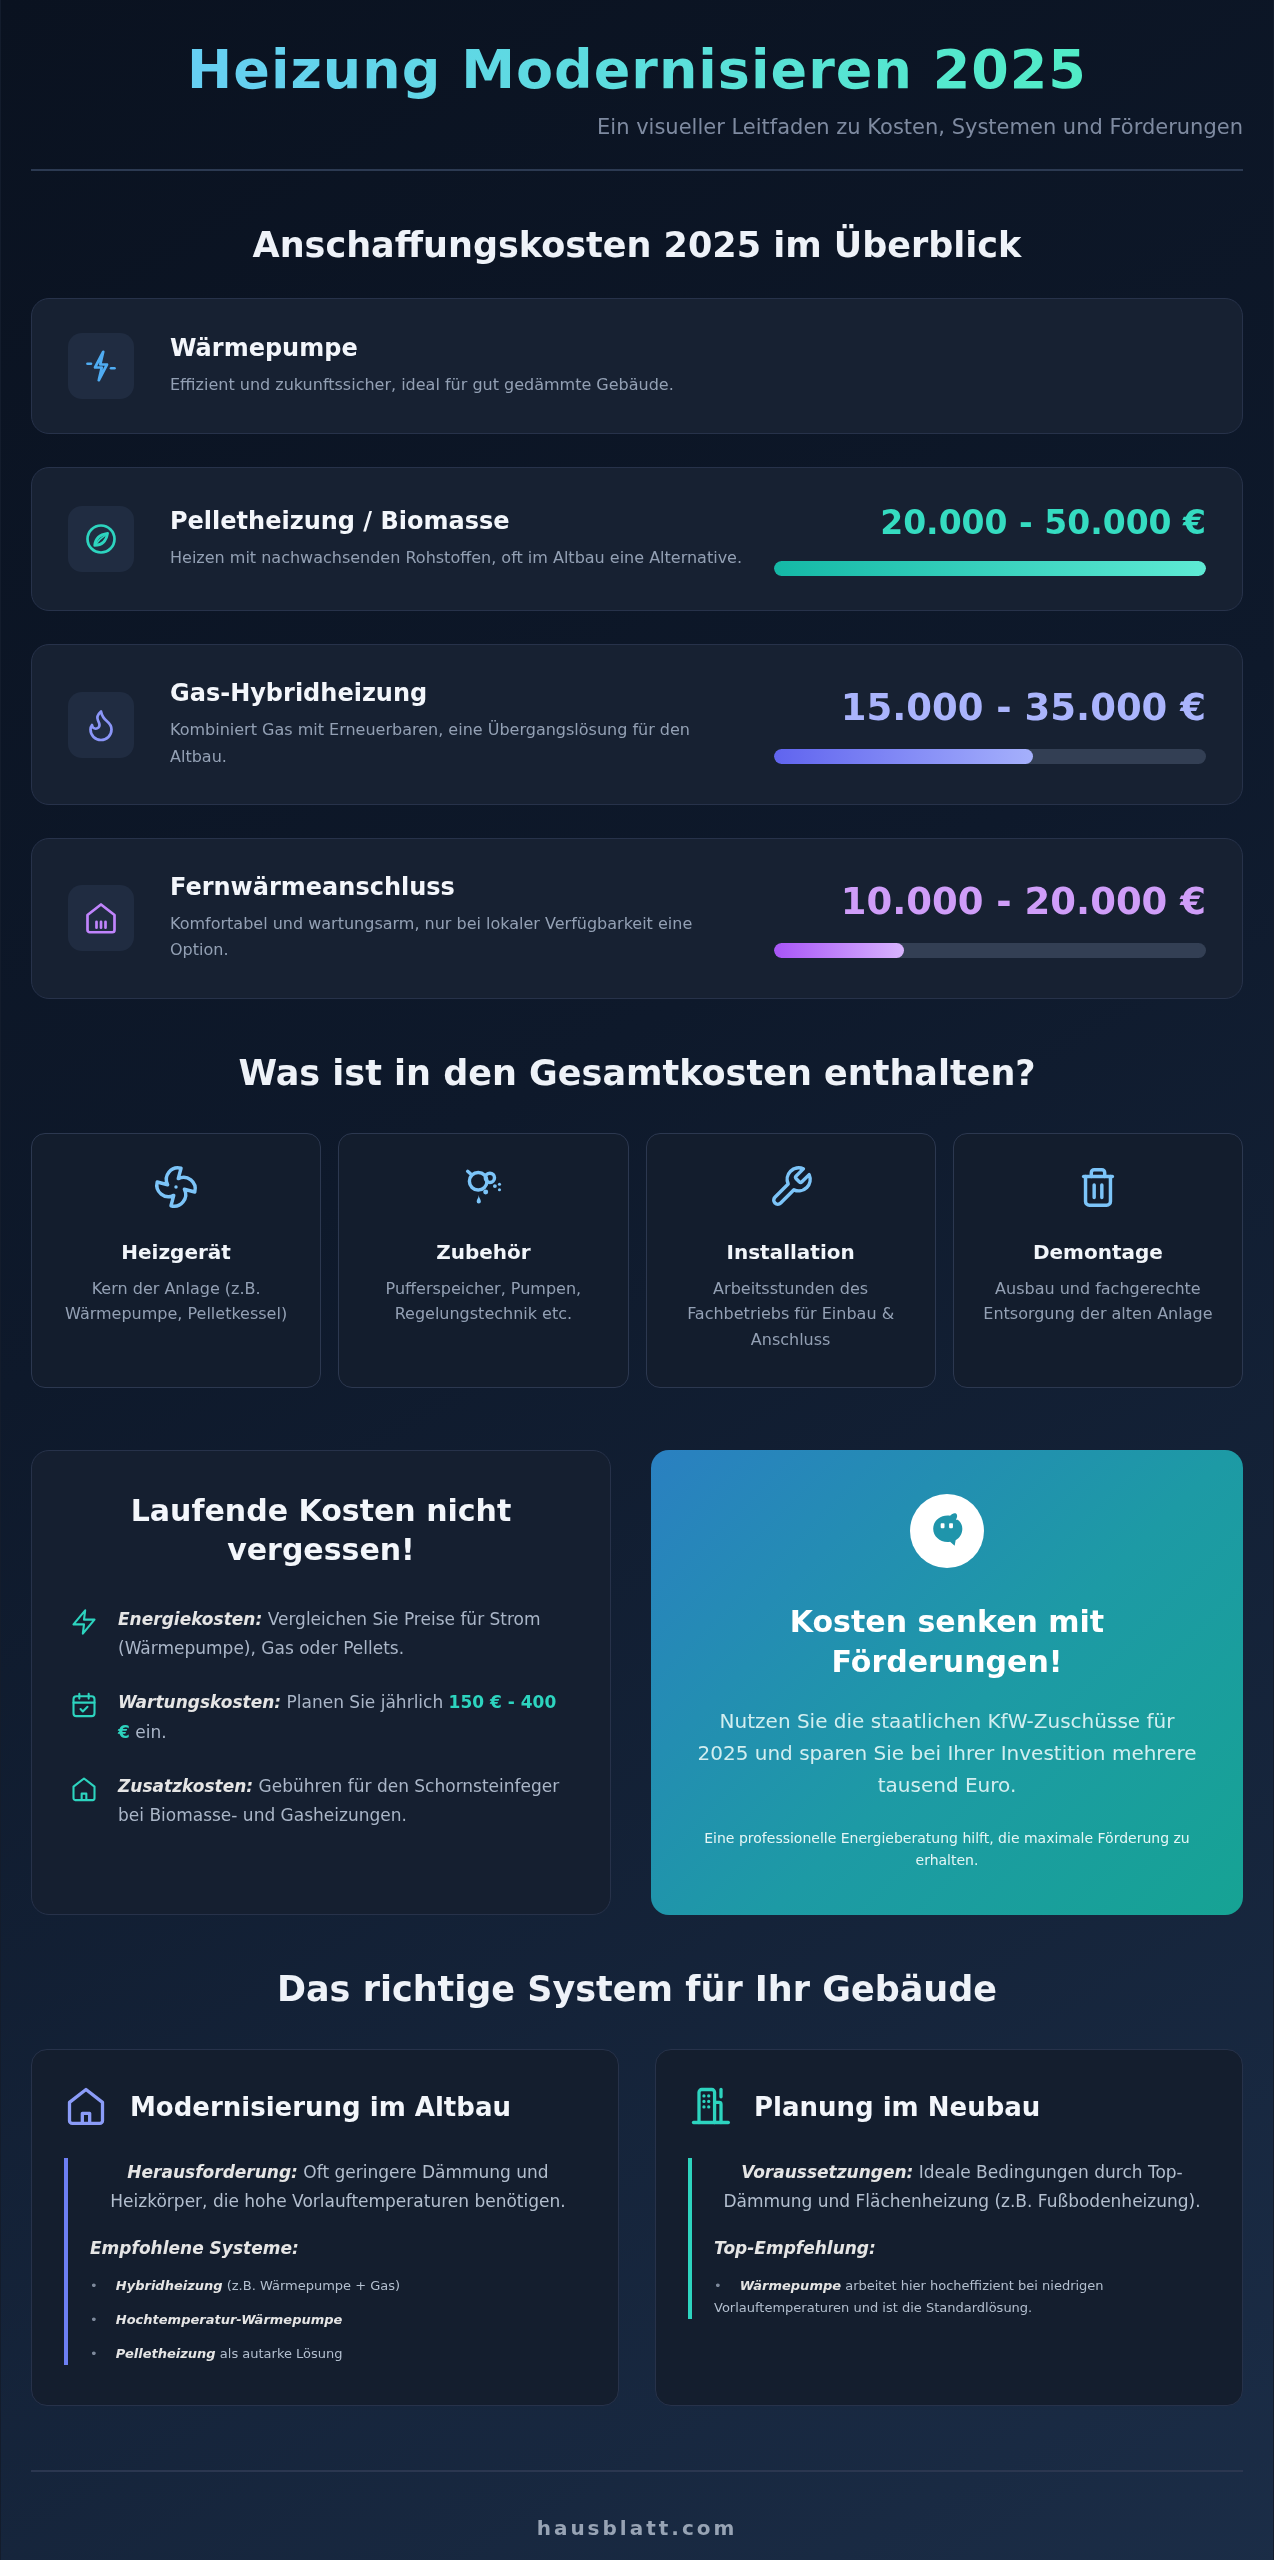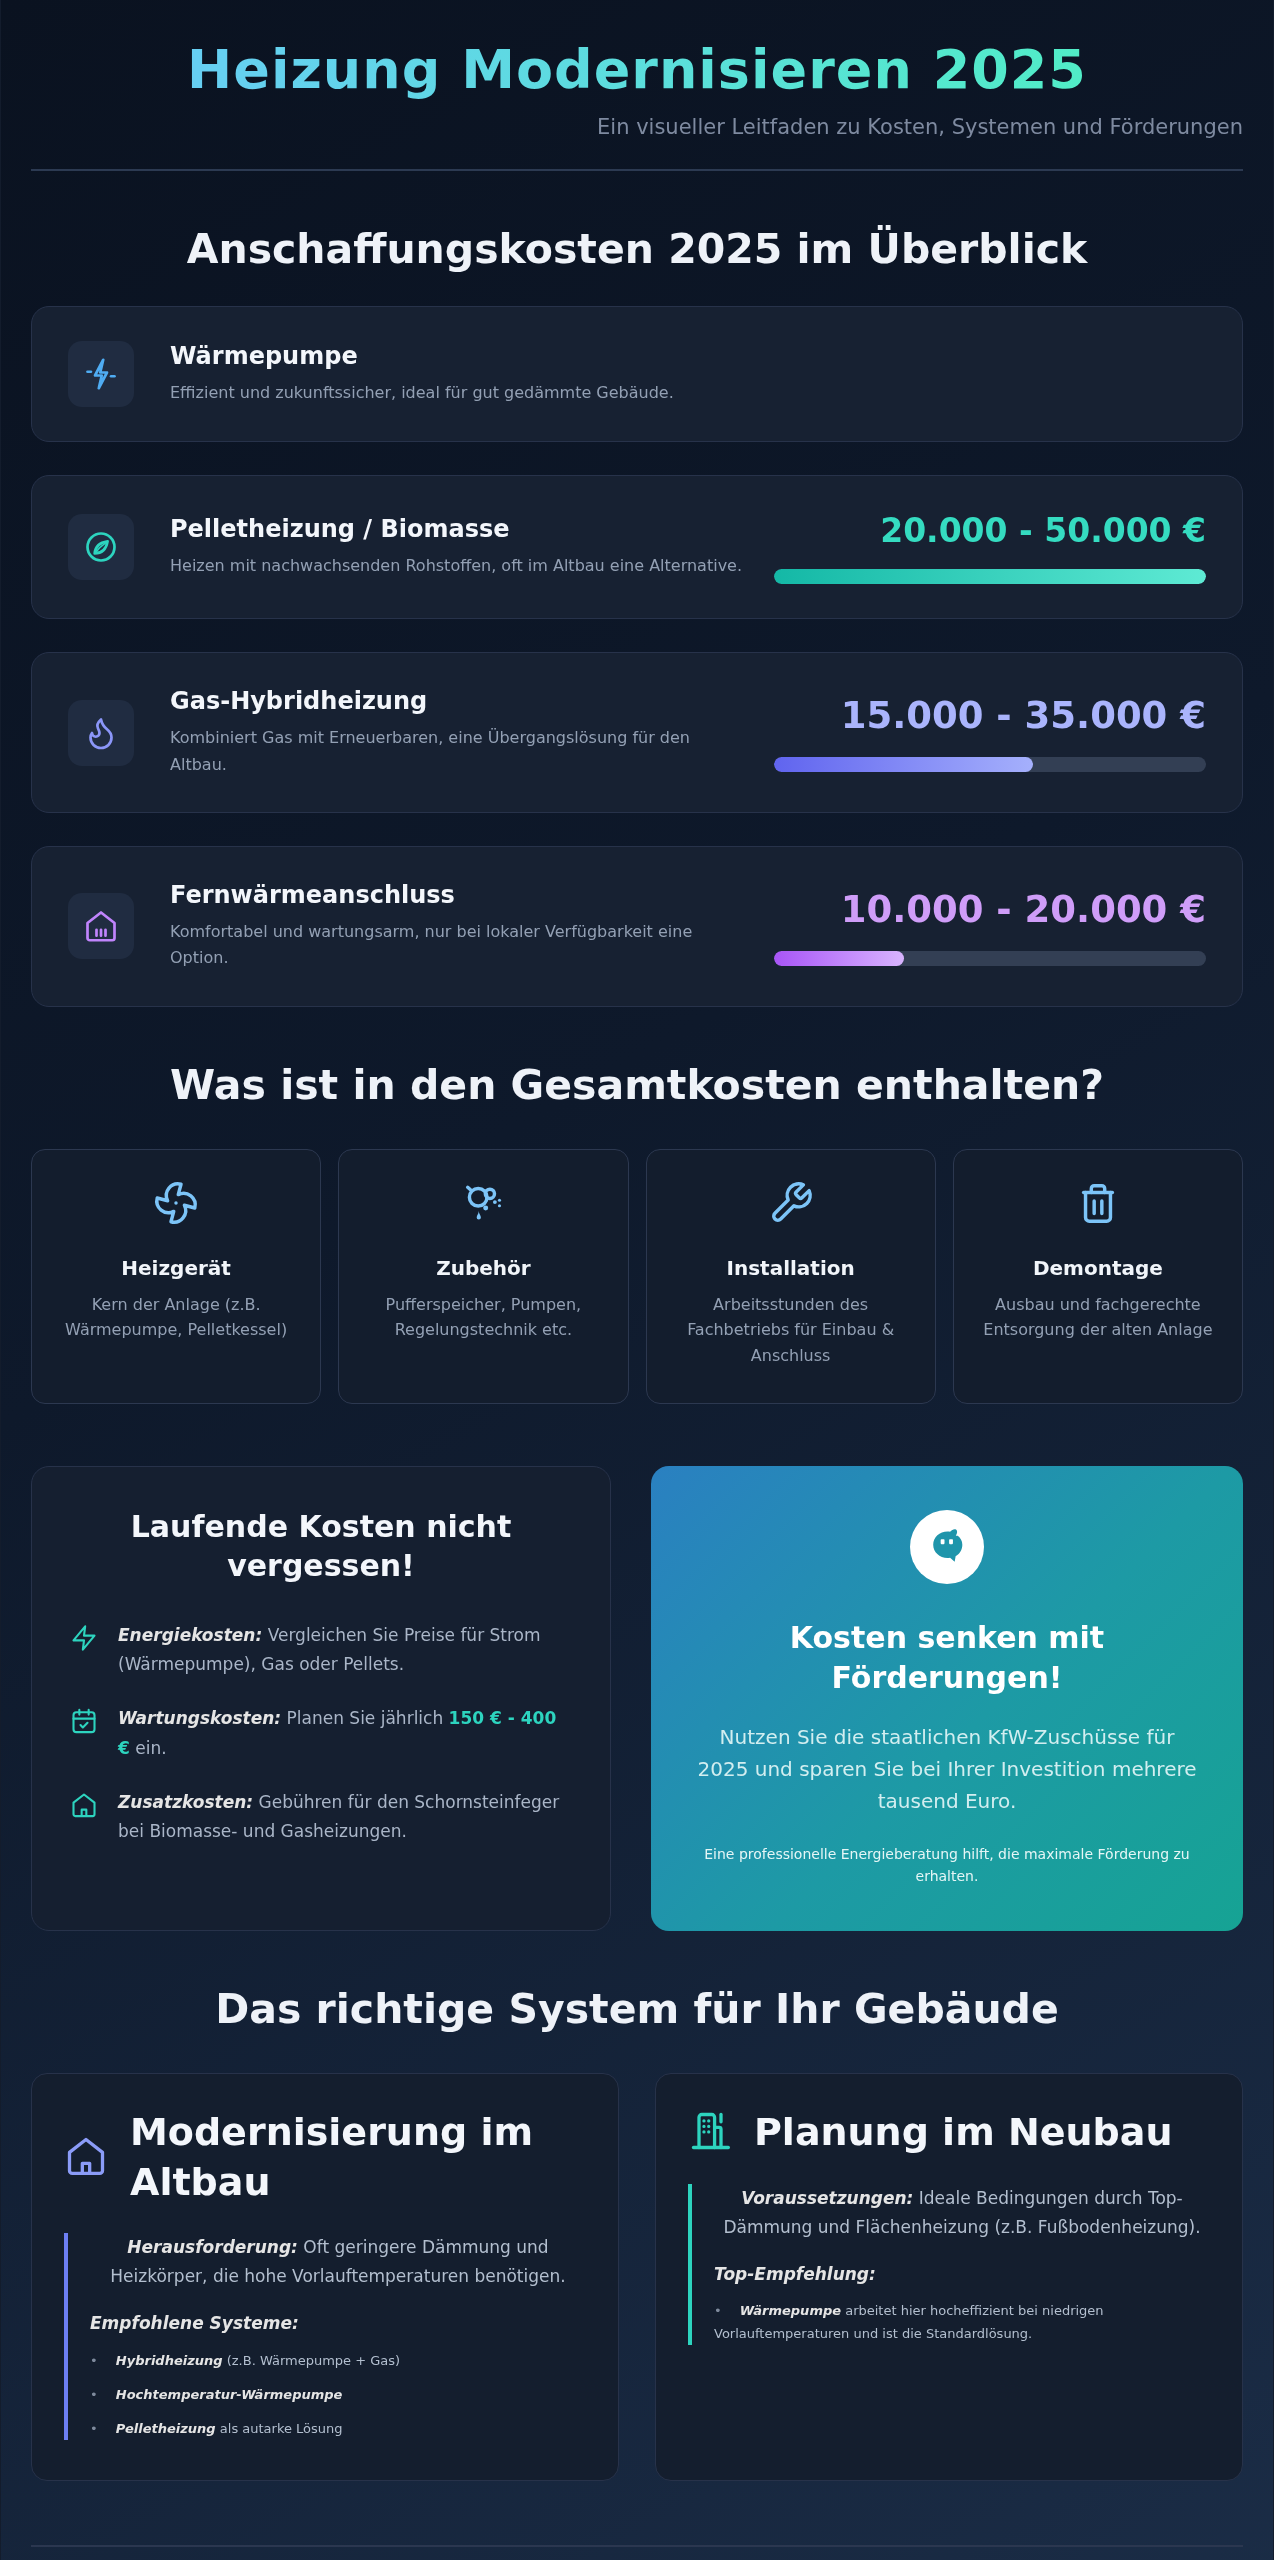--- a/index.html
+++ b/index.html
@@ -30,21 +30,21 @@
   }
   .subtitle {
     text-align:right;
     font-size:21px;
     color:#7e8aa0;
     margin-top:14px;
   }
   .divider { border-top:2px solid #2c3a52; margin-top:30px; }
   .section-title {
     text-align:center;
-    font-size:41px;
+    font-size:35px;
     font-weight:bold;
     color:#eef2f8;
     margin-top:54px;
   }
   
   .cost-card {
     display:flex;
     align-items:center;
     background:#172132;
     border:1px solid #27324a;
@@ -128,21 +128,21 @@
   
   .system-grid { display:grid; grid-template-columns:1fr 1fr; gap:36px; margin-top:40px; }
   .system-card {
     background:#141e2e;
     border:1px solid #27324a;
     border-radius:16px;
     padding:34px 32px 40px 32px;
   }
   .system-head { display:flex; align-items:center; gap:22px; }
   .system-head svg { width:44px; height:44px; flex:0 0 44px; }
-  .system-title { font-size:38px; font-weight:bold; color:#f3f6fb; line-height:1.3; }
+  .system-title { font-size:26px; font-weight:bold; color:#f3f6fb; line-height:1.3; }
   .system-body { margin-top:26px; padding-left:22px; border-left:4px solid; }
   .altbau .system-body { border-color:#6d7ff3; }
   .neubau .system-body { border-color:#2dd4bf; }
   .altbau .system-head svg { color:#8b9cf8; }
   .neubau .system-head svg { color:#2dd4bf; }
   .system-p { font-size:17px; line-height:1.7; color:#b3bfcf; margin-top:18px; }
   .system-p:first-child { margin-top:0;text-align:center; }
   .bullet-row { font-size:13px; line-height:1.7; color:#b3bfcf; margin-top:12px; }
   .bullet-dot { color:#7e8a9c; margin-right:14px; }
   

